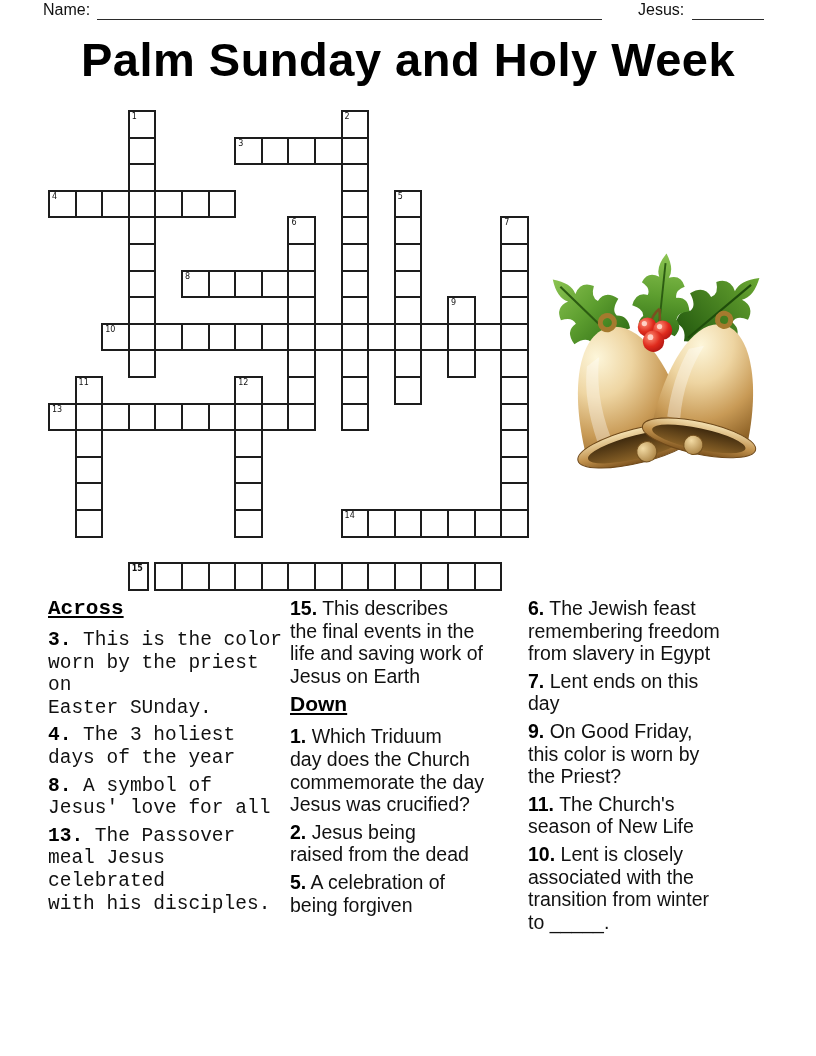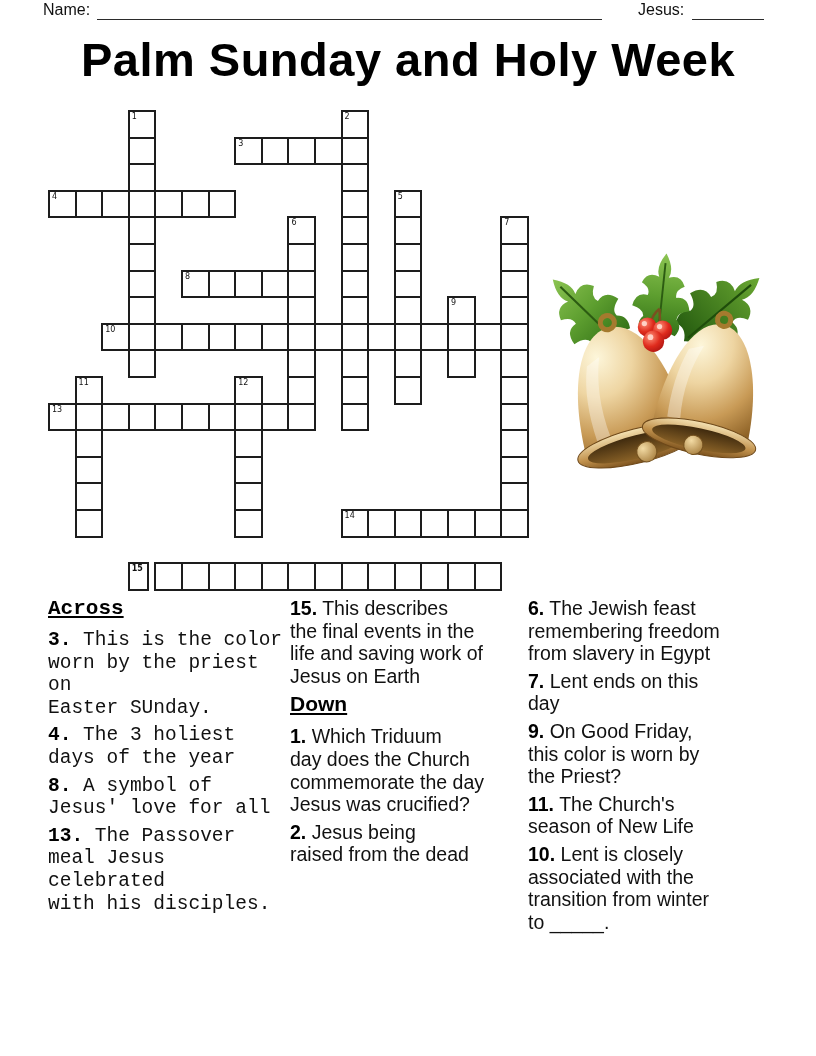--- a/index.html
+++ b/index.html
@@ -306,20 +306,22 @@
 the final events in the
 life and saving work of
 Jesus on Earth</span></p>
   <p class="clue-heading">Down</p>
   <p class="clue"><b>1.</b> <span class="ct">Which Triduum
 day does the Church
 commemorate the day
 Jesus was crucified?</span></p>
   <p class="clue"><b>2.</b> <span class="ct">Jesus being
 raised from the dead</span></p>
+  <p class="clue"><b>5.</b> <span class="ct">A celebration of
+being forgiven</span></p>
 </div>
 
 <div class="clue-col" id="clue-col-3">
   <p class="clue"><b>6.</b> <span class="ct">The Jewish feast
 remembering freedom
 from slavery in Egypt</span></p>
   <p class="clue"><b>7.</b> <span class="ct">Lent ends on this
 day</span></p>
   <p class="clue"><b>9.</b> <span class="ct">On Good Friday,
 this color is worn by

